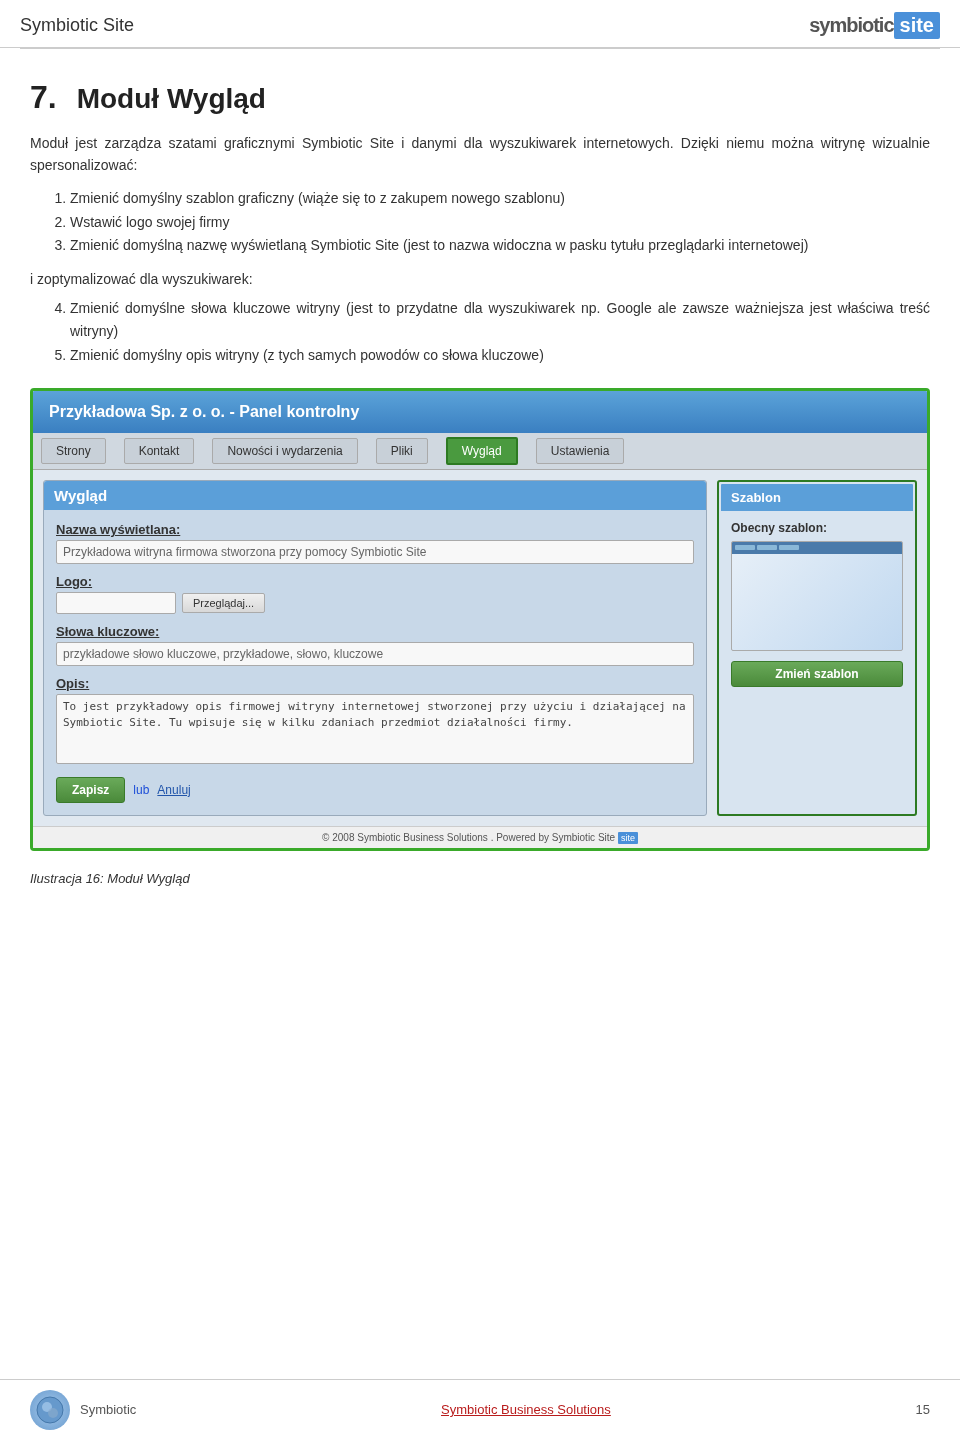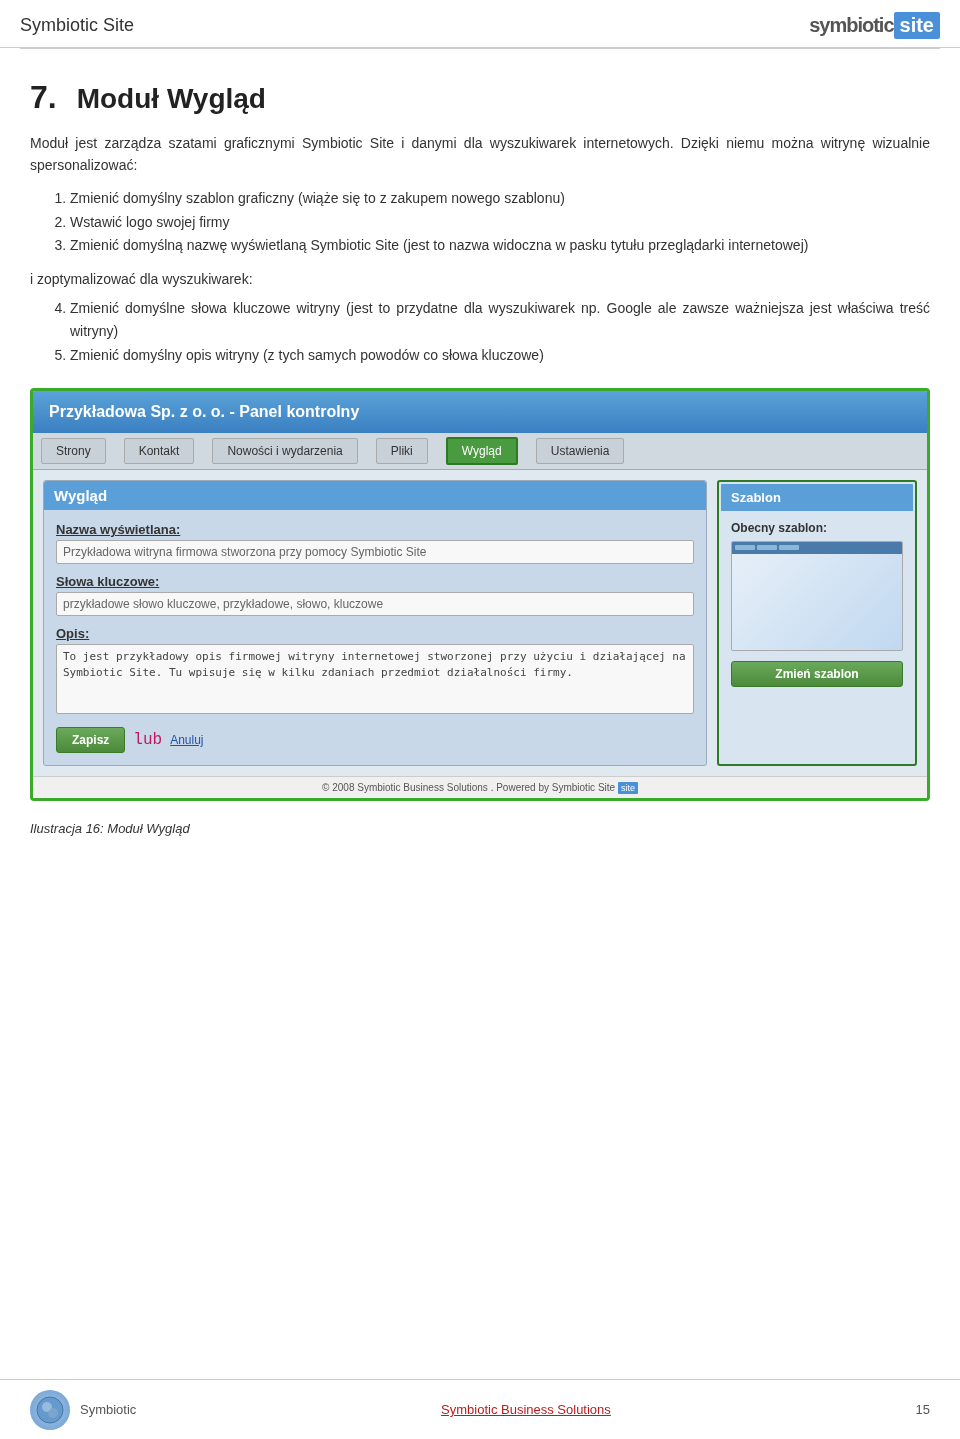--- a/index.html
+++ b/index.html
@@ -232,23 +232,22 @@
       cursor: pointer;
       font-weight: bold;
     }
     .cancel-link {
       font-size: 12px;
       color: #2255aa;
       text-decoration: underline;
       cursor: pointer;
     }
     .or-text {
-      font-size: 16px;
-      color: #be185d;
-      font-family: Liberation Mono, monospace;
+      font-size: 12px;
+      color: #1d4ed8;
     }
 
     
     .sidebar-panel {
       width: 200px;
       background: #d8e4f0;
       border: 2px solid #2d7a22;
       border-radius: 3px;
       padding: 2px;
     }
@@ -495,20 +494,27 @@
     <div class="panel-body">
 
       <div class="form-area">
         <div class="form-area-title">Wygląd</div>
 
         <div class="form-group">
           <label class="form-label">Nazwa wyświetlana:</label>
           <input class="form-input" type="text" value="Przykładowa witryna firmowa stworzona przy pomocy Symbiotic Site" style="">
         </div>
 
+        <div class="form-group">
+          <label class="form-label">Logo:</label>
+          <div class="logo-row">
+            <input class="logo-input" type="text" style="">
+            <button class="browse-btn">Przeglądaj...</button>
+          </div>
+        </div>
 
         <div class="form-group">
           <label class="form-label">Słowa kluczowe:</label>
           <input class="form-input" type="text" value="przykładowe słowo kluczowe, przykładowe, słowo, kluczowe" style="">
         </div>
 
         <div class="form-group">
           <label class="form-label">Opis:</label>
           <textarea class="form-textarea" style="">To jest przykładowy opis firmowej witryny internetowej stworzonej przy użyciu i działającej na Symbiotic Site. Tu wpisuje się w kilku zdaniach przedmiot działalności firmy.</textarea>
         </div>

